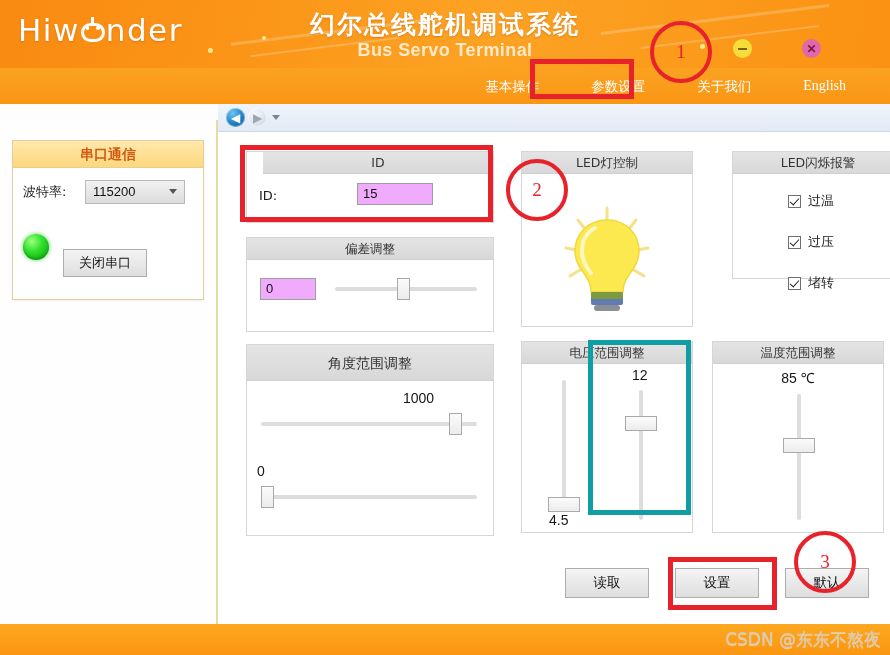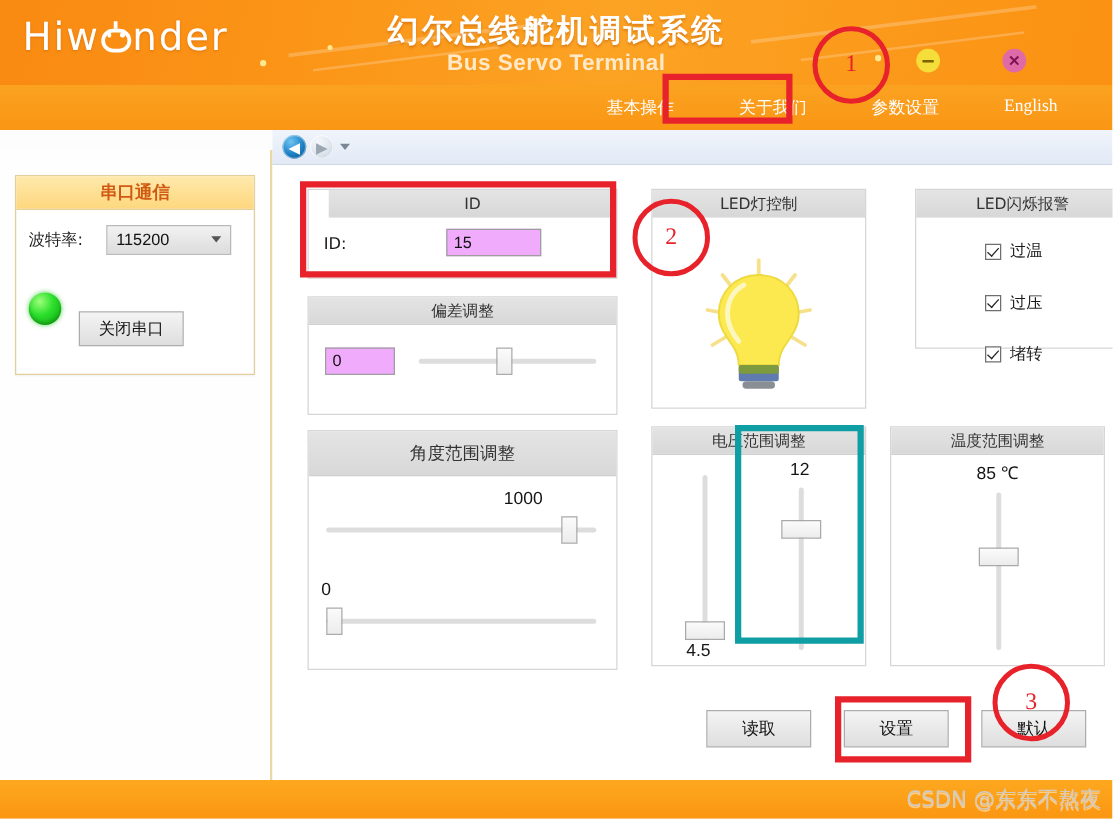--- a/index.html
+++ b/index.html
@@ -290,22 +290,22 @@
 
     <div class="win-btn win-min">
         <i></i>
       </div>
     <div class="win-btn win-close">✕</div>
   </div>
 
   <div class="navbar">
     <div class="nav-items">
       <div class="nav-item">基本操作</div>
+      <div class="nav-item">参数设置</div>
       <div class="nav-item">关于我们</div>
-      <div class="nav-item">参数设置</div>
       <div class="nav-item en">English</div>
     </div>
   </div>
 
   <div class="body-area">
 
     <div class="left-pane">
       <div class="serial-panel">
         <div class="serial-head">串口通信</div>
         <div class="serial-body">

